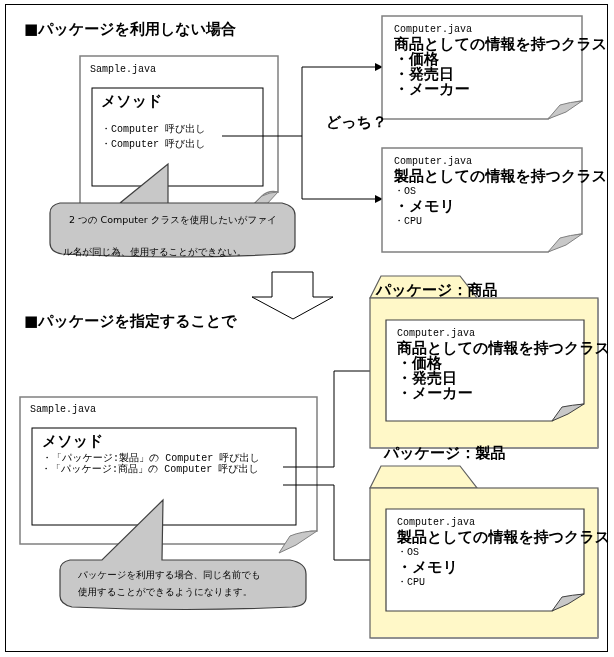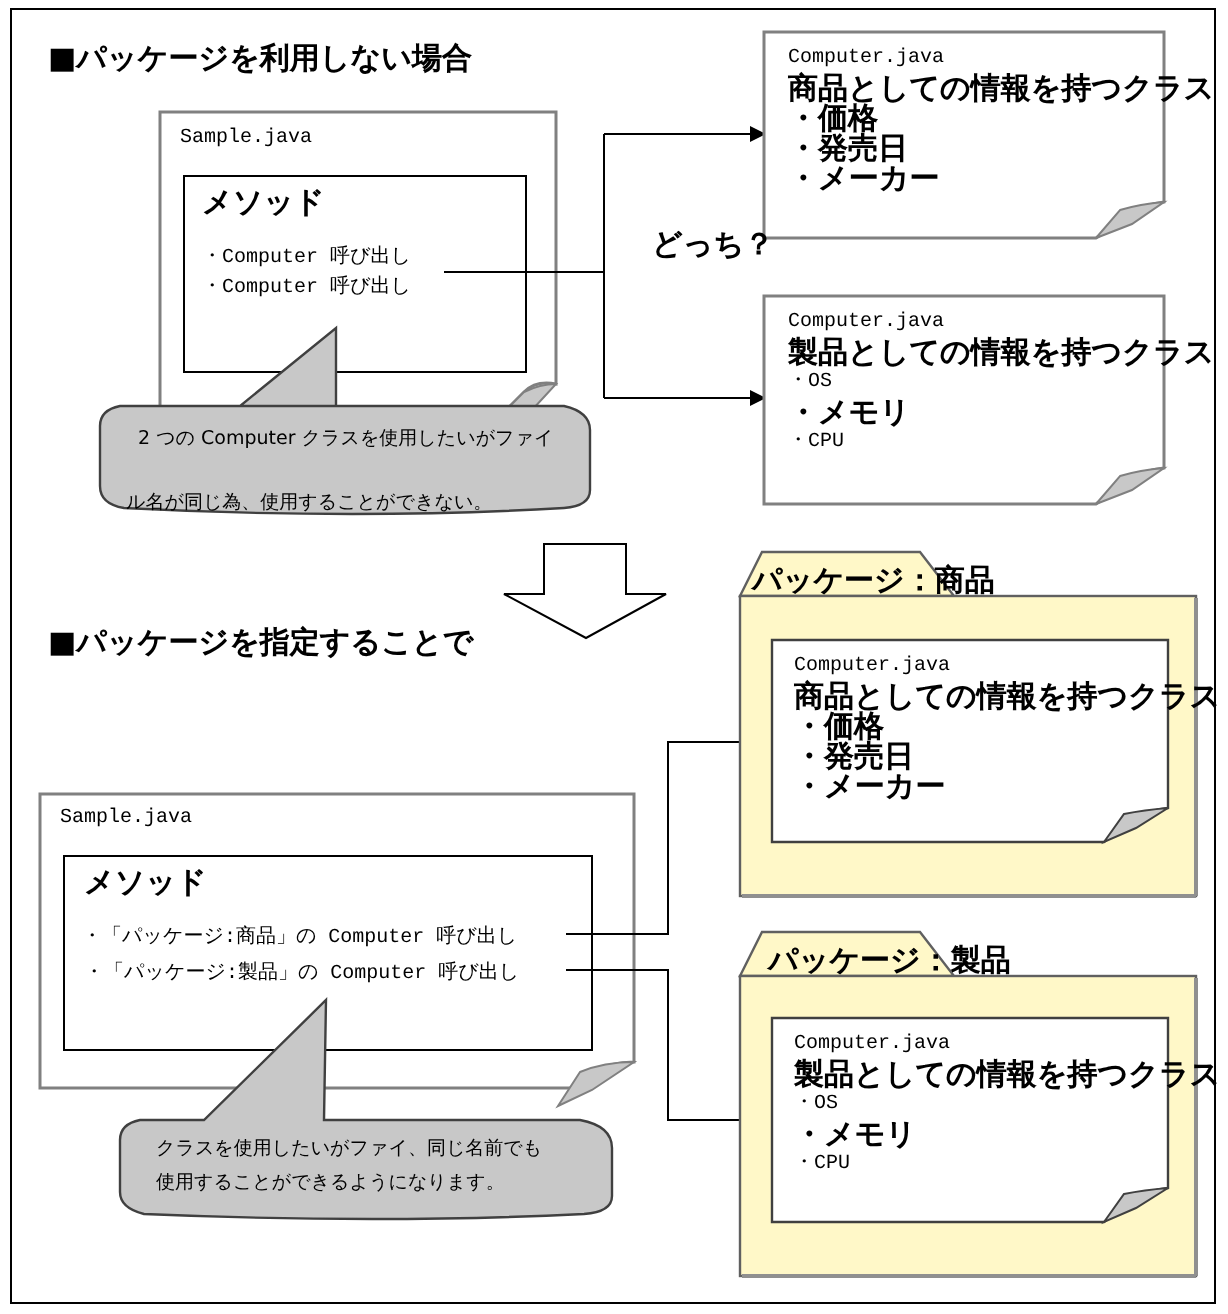--- a/index.html
+++ b/index.html
@@ -87,30 +87,30 @@
 <div class="txt serif" style="left:394px; top:154px;">Computer.java</div>
 <div class="txt sans" style="left:394px; top:169px;">製品としての情報を持つクラス</div>
 <div class="txt serif" style="left:394px; top:184px;">・OS</div>
 <div class="txt sans" style="left:394px; top:199px;">・メモリ</div>
 <div class="txt serif" style="left:394px; top:214px;">・CPU</div>
 
 <div class="txt sans" style="left:24px; top:314px;">■パッケージを指定することで</div>
 <div class="txt serif" style="left:30px; top:402px;">Sample.java</div>
 <div class="txt sans" style="left:42px; top:434px;">メソッド</div>
 <div class="txt serif" style="left:41px; top:462px;">・「パッケージ:商品」の Computer 呼び出し</div>
-<div class="txt serif" style="left:42px; top:480px;">・「パッケージ:製品」の Computer 呼び出し</div>
+<div class="txt serif" style="left:42px; top:451px;">・「パッケージ:製品」の Computer 呼び出し</div>
 
-<div class="note" style="left:78px; top:567px;">クラスを使用したいがファイ、同じ名前でも</div>
+<div class="note" style="left:78px; top:567px;">パッケージを利用する場合、同じ名前でも</div>
 <div class="note" style="left:78px; top:584px;">使用することができるようになります。</div>
 
 <div class="txt sans" style="left:376px; top:283px;">パッケージ：商品</div>
 <div class="txt serif" style="left:397px; top:326px;">Computer.java</div>
 <div class="txt sans" style="left:397px; top:341px;">商品としての情報を持つクラス</div>
 <div class="txt sans" style="left:397px; top:356px;">・価格</div>
 <div class="txt sans" style="left:397px; top:371px;">・発売日</div>
 <div class="txt sans" style="left:397px; top:386px;">・メーカー</div>
 
-<div class="txt sans" style="left:384px; top:473px;">パッケージ：製品</div>
+<div class="txt sans" style="left:384px; top:446px;">パッケージ：製品</div>
 <div class="txt serif" style="left:397px; top:515px;">Computer.java</div>
 <div class="txt sans" style="left:397px; top:530px;">製品としての情報を持つクラス</div>
 <div class="txt serif" style="left:397px; top:545px;">・OS</div>
 <div class="txt sans" style="left:397px; top:560px;">・メモリ</div>
 <div class="txt serif" style="left:397px; top:575px;">・CPU</div>
 
 </body></html>

